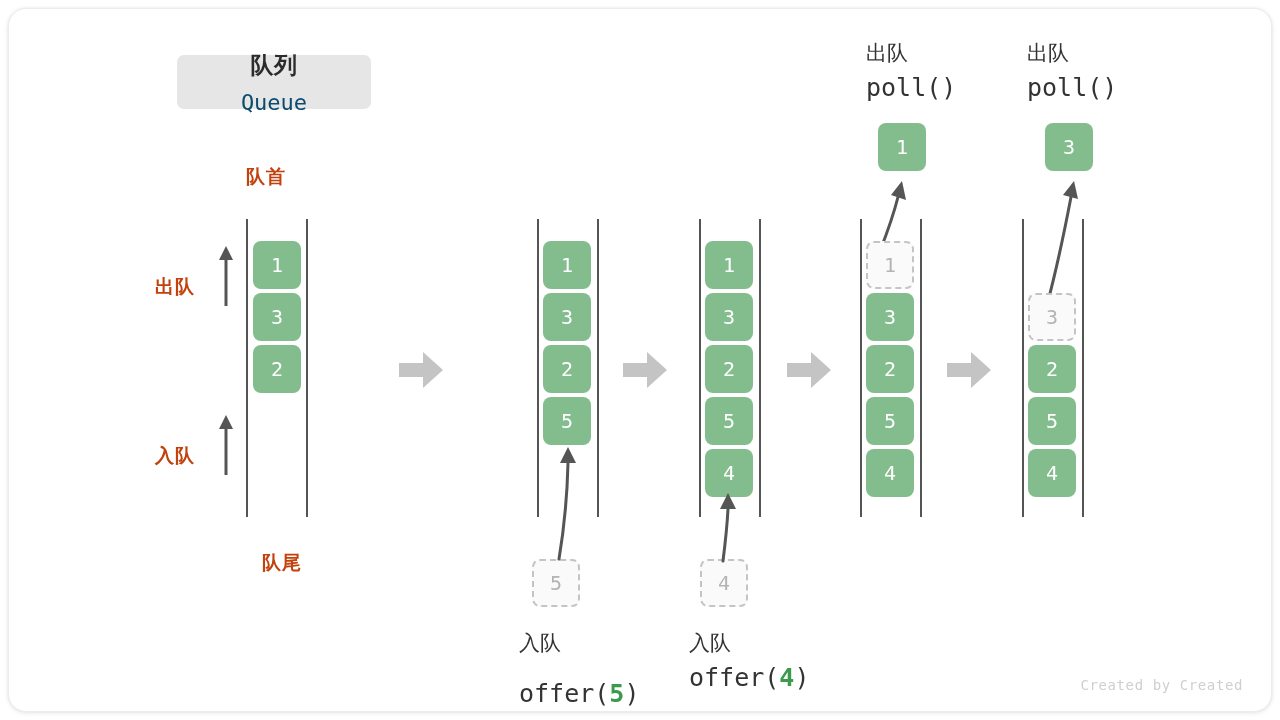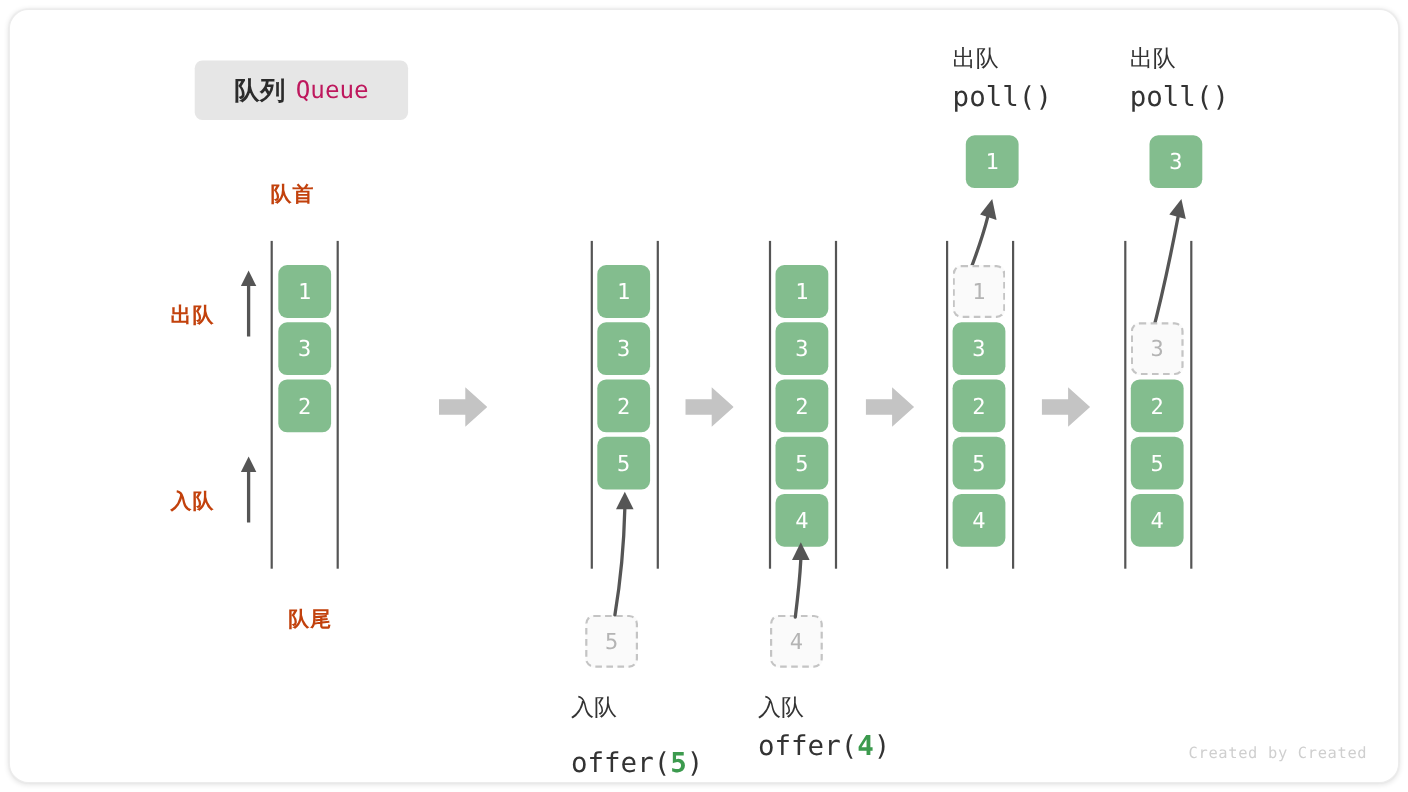--- a/index.html
+++ b/index.html
@@ -23,27 +23,28 @@
   .abs { position: absolute; }
 
   
   #title-chip {
     left: 168px; top: 46px;
     width: 194px; height: 54px;
     background: #e6e6e6;
     border-radius: 7px;
     display: flex; align-items: center; justify-content: center;
     gap: 9px;
+    flex-direction: column;
   }
   #title-chip .cn {
     font-size: 23px; font-weight: bold; color: #2b2b2b;
     letter-spacing: 0.5px;
   }
   #title-chip .en {
-    font-size: 22px; color: #be185d;
+    font-size: 22px; color: #0c4a6e;
     font-family: "DejaVu Sans Mono", "Liberation Mono", monospace;
   }
 
   
   .cn-label {
     font-size: 19px; font-weight: bold; color: #c2410c;
     white-space: nowrap; letter-spacing: 1px;
   }
   .mono-label {
     font-size: 25px; color: #333333; white-space: nowrap;

